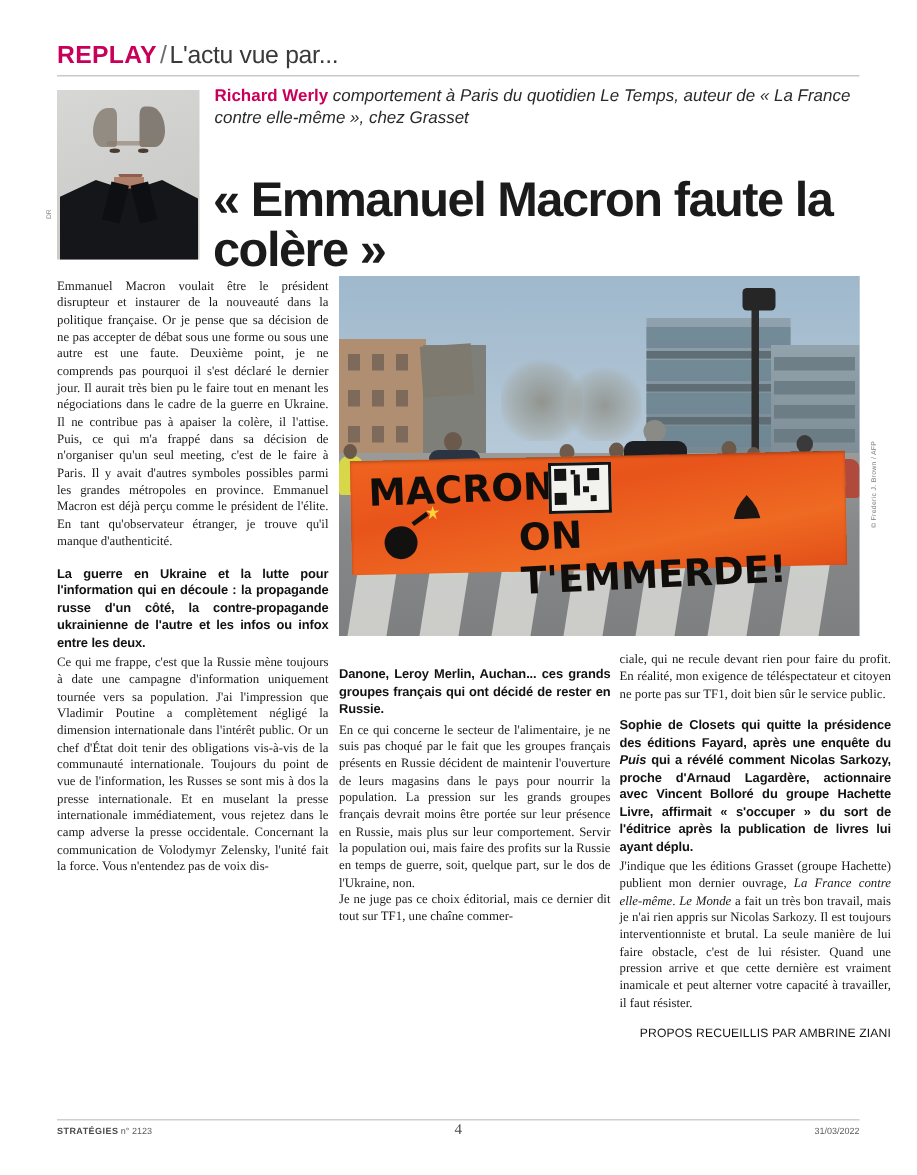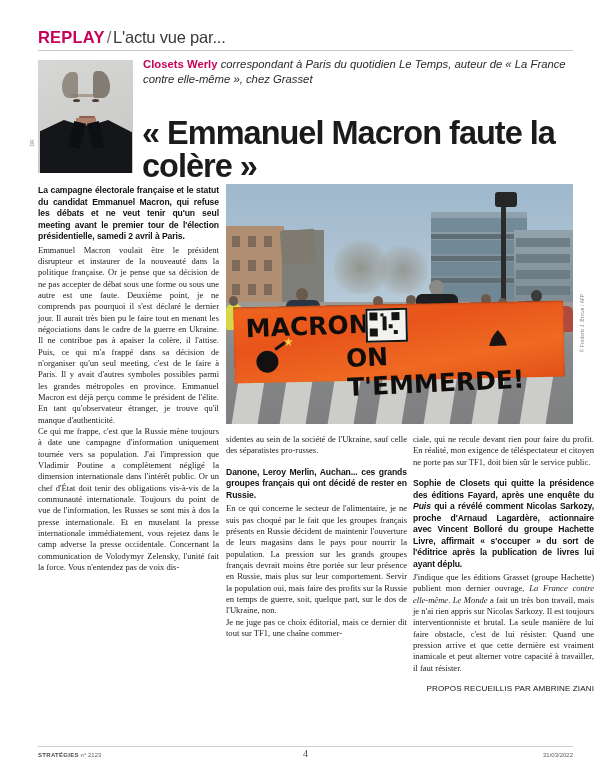--- a/index.html
+++ b/index.html
@@ -201,21 +201,21 @@
     <div class="eyeR"></div>
     <div class="mouth"></div>
     <div class="neck"></div>
     <div class="body"></div>
     <div class="collarL"></div>
     <div class="collarR"></div>
   </div>
   <div class="credit-portrait">DR</div>
 
   <div class="byline">
-    <span class="name">Closets Werly</span><span> correspondant à Paris du quotidien Le Temps, auteur de « La France contre elle-même », chez Grasset</span>
+    <span class="name">Richard Werly</span><span> comportement à Paris du quotidien Le Temps, auteur de « La France contre elle-même », chez Grasset</span>
   </div>
 
   <h1 class="headline">« Emmanuel Macron faute la colère »</h1>
 
   <div class="photo">
     <div class="sky"></div>
 
     <div class="bldg-left">
       <div class="w" style="left:6px;top:10px"></div>
         <div class="w" style="left:22px;top:10px"></div>
@@ -298,27 +298,26 @@
       </div>
       <div class="bomb"></div>
       <div class="bomb-f"></div>
       <div class="bomb-s"></div>
       <div class="poop"></div>
     </div>
   </div>
   <div class="credit-photo">© Frederic J. Brown / AFP</div>
 
   <div class="col col1">
-    <p class="lead">La campagne électorale française et le statut du candidat Emmanuel Macron, qui refuse les débats et ne veut tenir qu'un seul meeting avant le premier tour de l'élection présidentielle, samedi 2 avril à Paris.</p>
     <p class="body-p">Emmanuel Macron voulait être le président disrupteur et instaurer de la nouveauté dans la politique française. Or je pense que sa décision de ne pas accepter de débat sous une forme ou sous une autre est une faute. Deuxième point, je ne comprends pas pourquoi il s'est déclaré le dernier jour. Il aurait très bien pu le faire tout en menant les négociations dans le cadre de la guerre en Ukraine. Il ne contribue pas à apaiser la colère, il l'attise. Puis, ce qui m'a frappé dans sa décision de n'organiser qu'un seul meeting, c'est de le faire à Paris. Il y avait d'autres symboles possibles parmi les grandes métropoles en province. Emmanuel Macron est déjà perçu comme le président de l'élite. En tant qu'observateur étranger, je trouve qu'il manque d'authenticité.</p>
+    <p class="subhead">La guerre en Ukraine et la lutte pour l'information qui en découle : la propagande russe d'un côté, la contre-propagande ukrainienne de l'autre et les infos ou infox entre les deux.</p>
     <p class="body-p">Ce qui me frappe, c'est que la Russie mène toujours à date une campagne d'information uniquement tournée vers sa population. J'ai l'impression que Vladimir Poutine a complètement négligé la dimension internationale dans l'intérêt public. Or un chef d'État doit tenir des obligations vis-à-vis de la communauté internationale. Toujours du point de vue de l'information, les Russes se sont mis à dos la presse internationale. Et en muselant la presse internationale immédiatement, vous rejetez dans le camp adverse la presse occidentale. Concernant la communication de Volodymyr Zelensky, l'unité fait la force. Vous n'entendez pas de voix dis-</p>
   </div>
 
   <div class="col col2">
-    <p class="body-p">sidentes au sein de la société de l'Ukraine, sauf celle des séparatistes pro-russes.</p>
     <p class="subhead">Danone, Leroy Merlin, Auchan... ces grands groupes français qui ont décidé de rester en Russie.</p>
     <p class="body-p">En ce qui concerne le secteur de l'alimentaire, je ne suis pas choqué par le fait que les groupes français présents en Russie décident de maintenir l'ouverture de leurs magasins dans le pays pour nourrir la population. La pression sur les grands groupes français devrait moins être portée sur leur présence en Russie, mais plus sur leur comportement. Servir la population oui, mais faire des profits sur la Russie en temps de guerre, soit, quelque part, sur le dos de l'Ukraine, non.</p>
     <p class="body-p">Je ne juge pas ce choix éditorial, mais ce dernier dit tout sur TF1, une chaîne commer-</p>
   </div>
 
   <div class="col col3">
     <p class="body-p">ciale, qui ne recule devant rien pour faire du profit. En réalité, mon exigence de téléspectateur et citoyen ne porte pas sur TF1, doit bien sûr le service public.</p>
     <p class="subhead"><span>Sophie de Closets qui quitte la présidence des éditions Fayard, après une enquête du </span><em>Puis</em><span> qui a révélé comment Nicolas Sarkozy, proche d'Arnaud Lagardère, actionnaire avec Vincent Bolloré du groupe Hachette Livre, affirmait « s'occuper » du sort de l'éditrice après la publication de livres lui ayant déplu.</span></p>
     <p class="body-p"><span>J'indique que les éditions Grasset (groupe Hachette) publient mon dernier ouvrage, </span><em>La France contre elle-même</em><span>. </span><em>Le Monde</em><span> a fait un très bon travail, mais je n'ai rien appris sur Nicolas Sarkozy. Il est toujours interventionniste et brutal. La seule manière de lui faire obstacle, c'est de lui résister. Quand une pression arrive et que cette dernière est vraiment inamicale et peut alterner votre capacité à travailler, il faut résister.</span></p>
     <p class="attrib">PROPOS RECUEILLIS PAR AMBRINE ZIANI</p>

